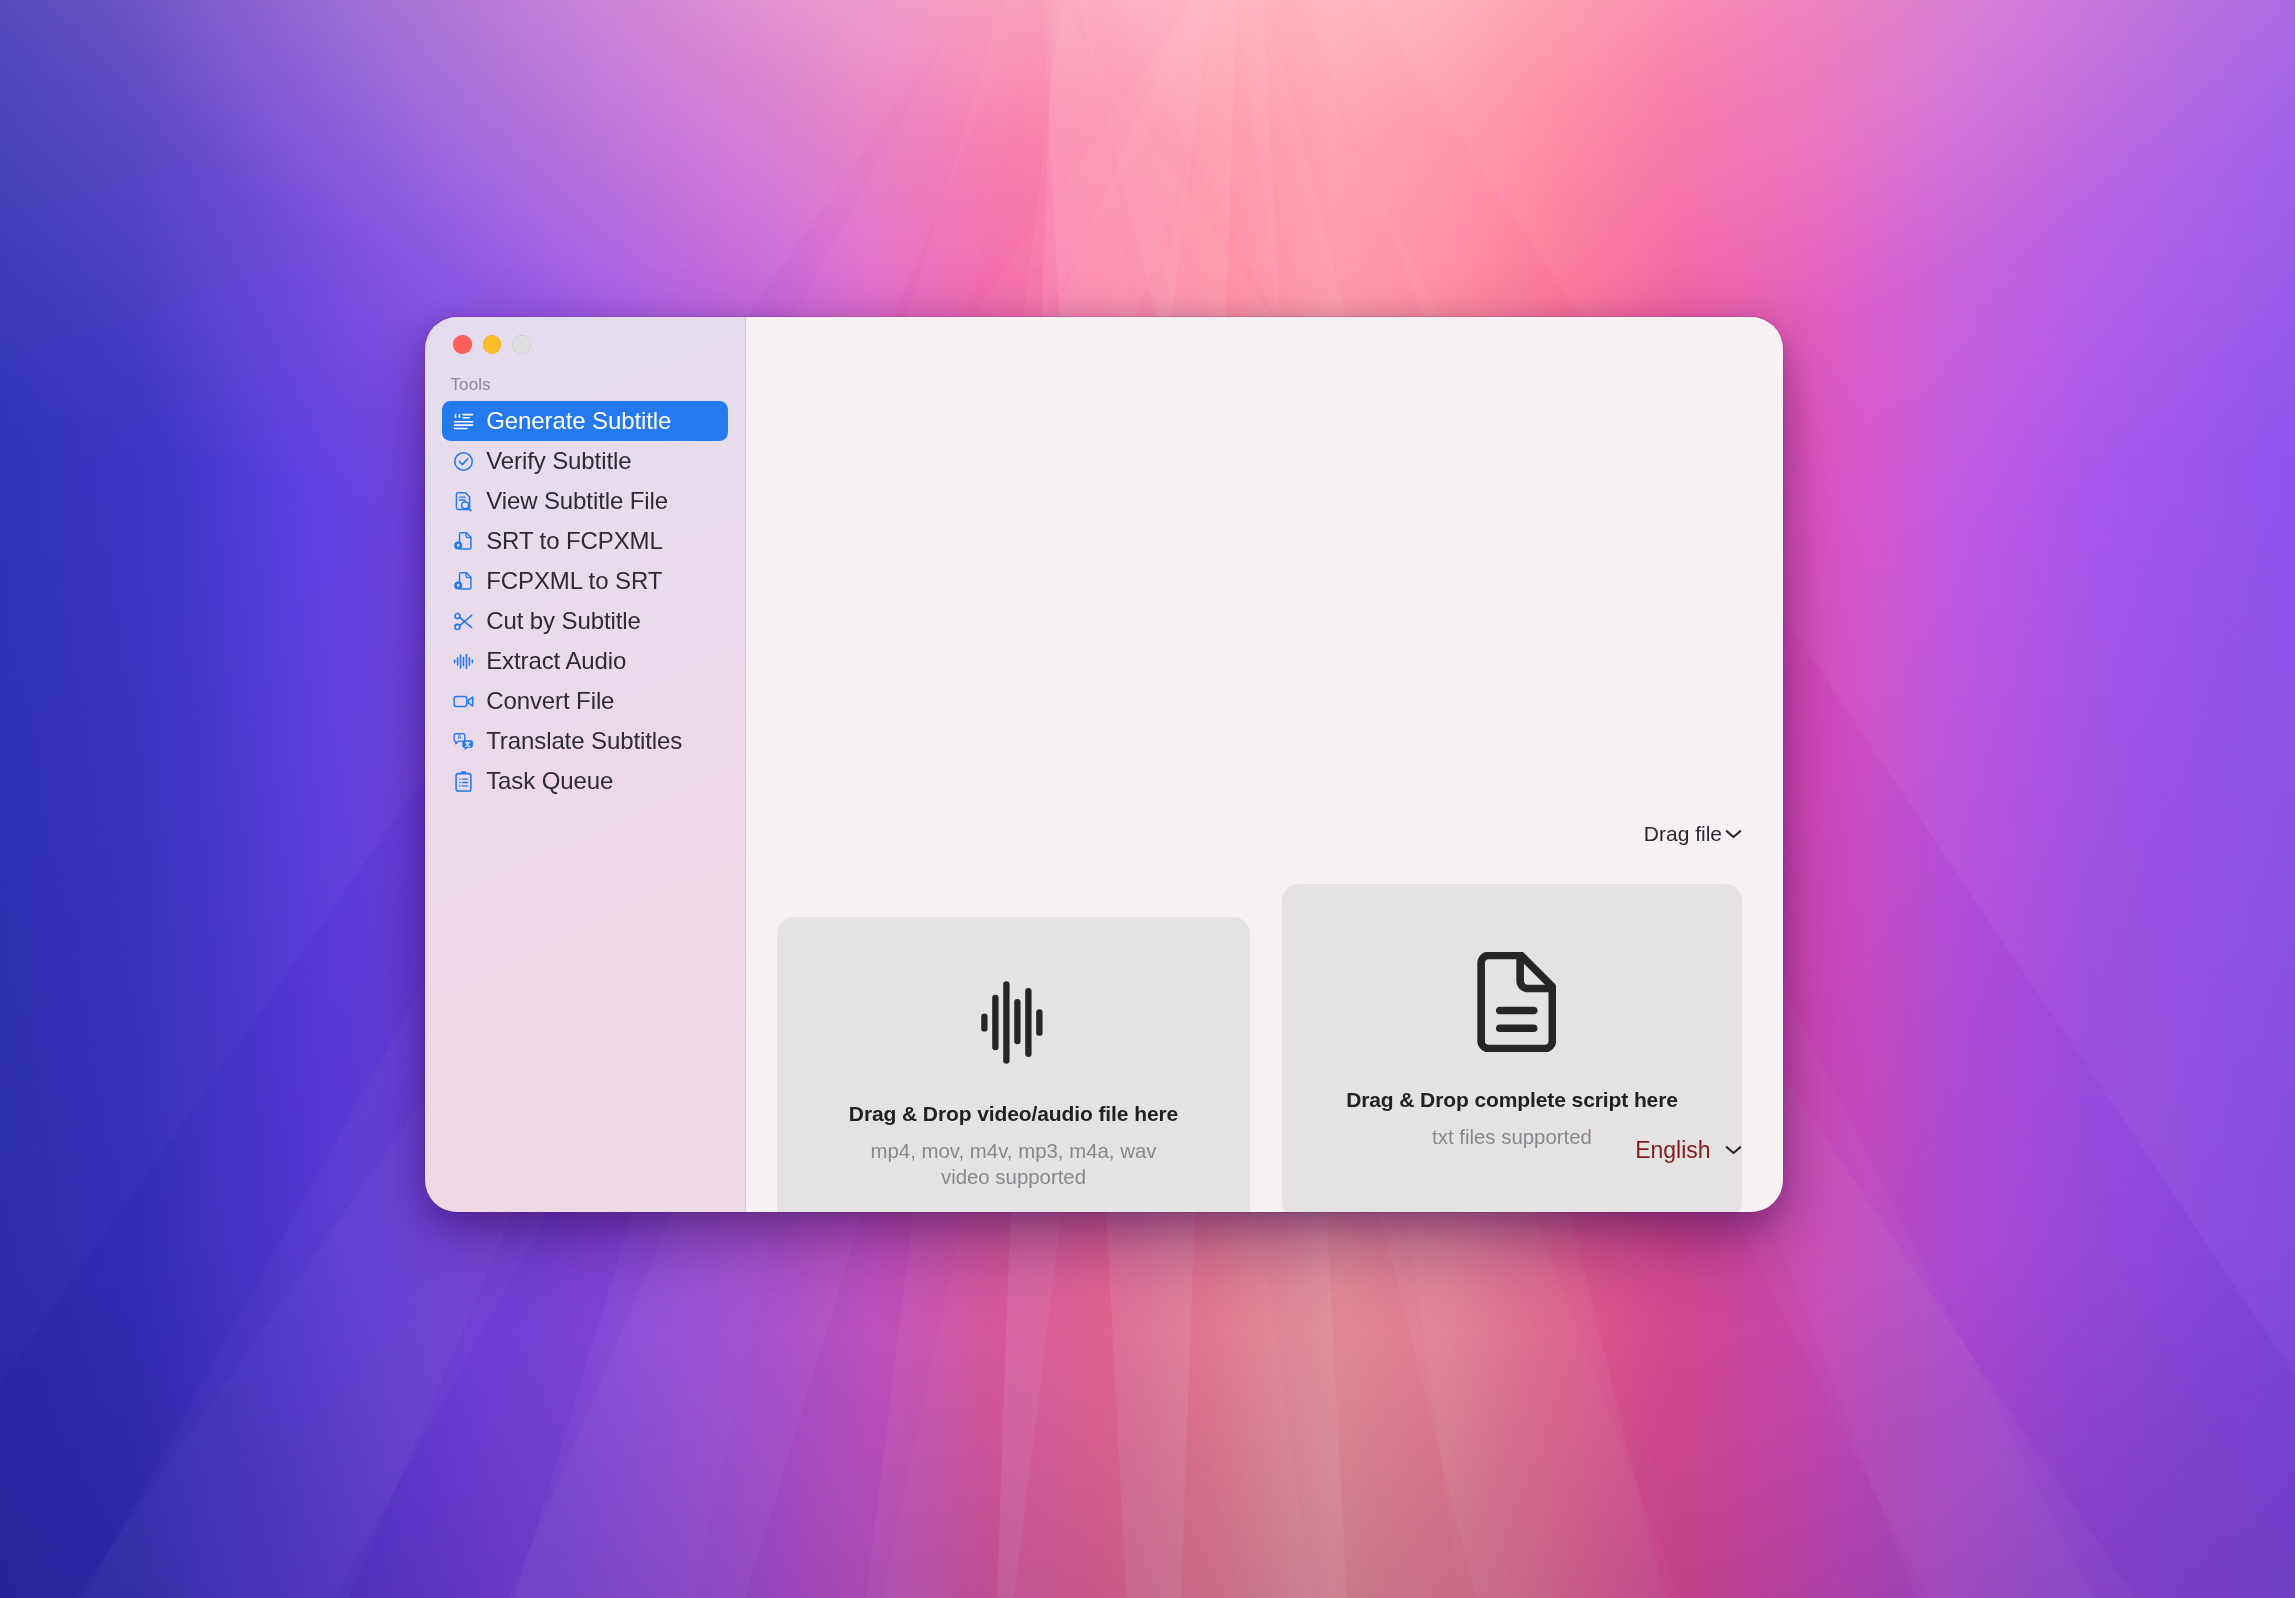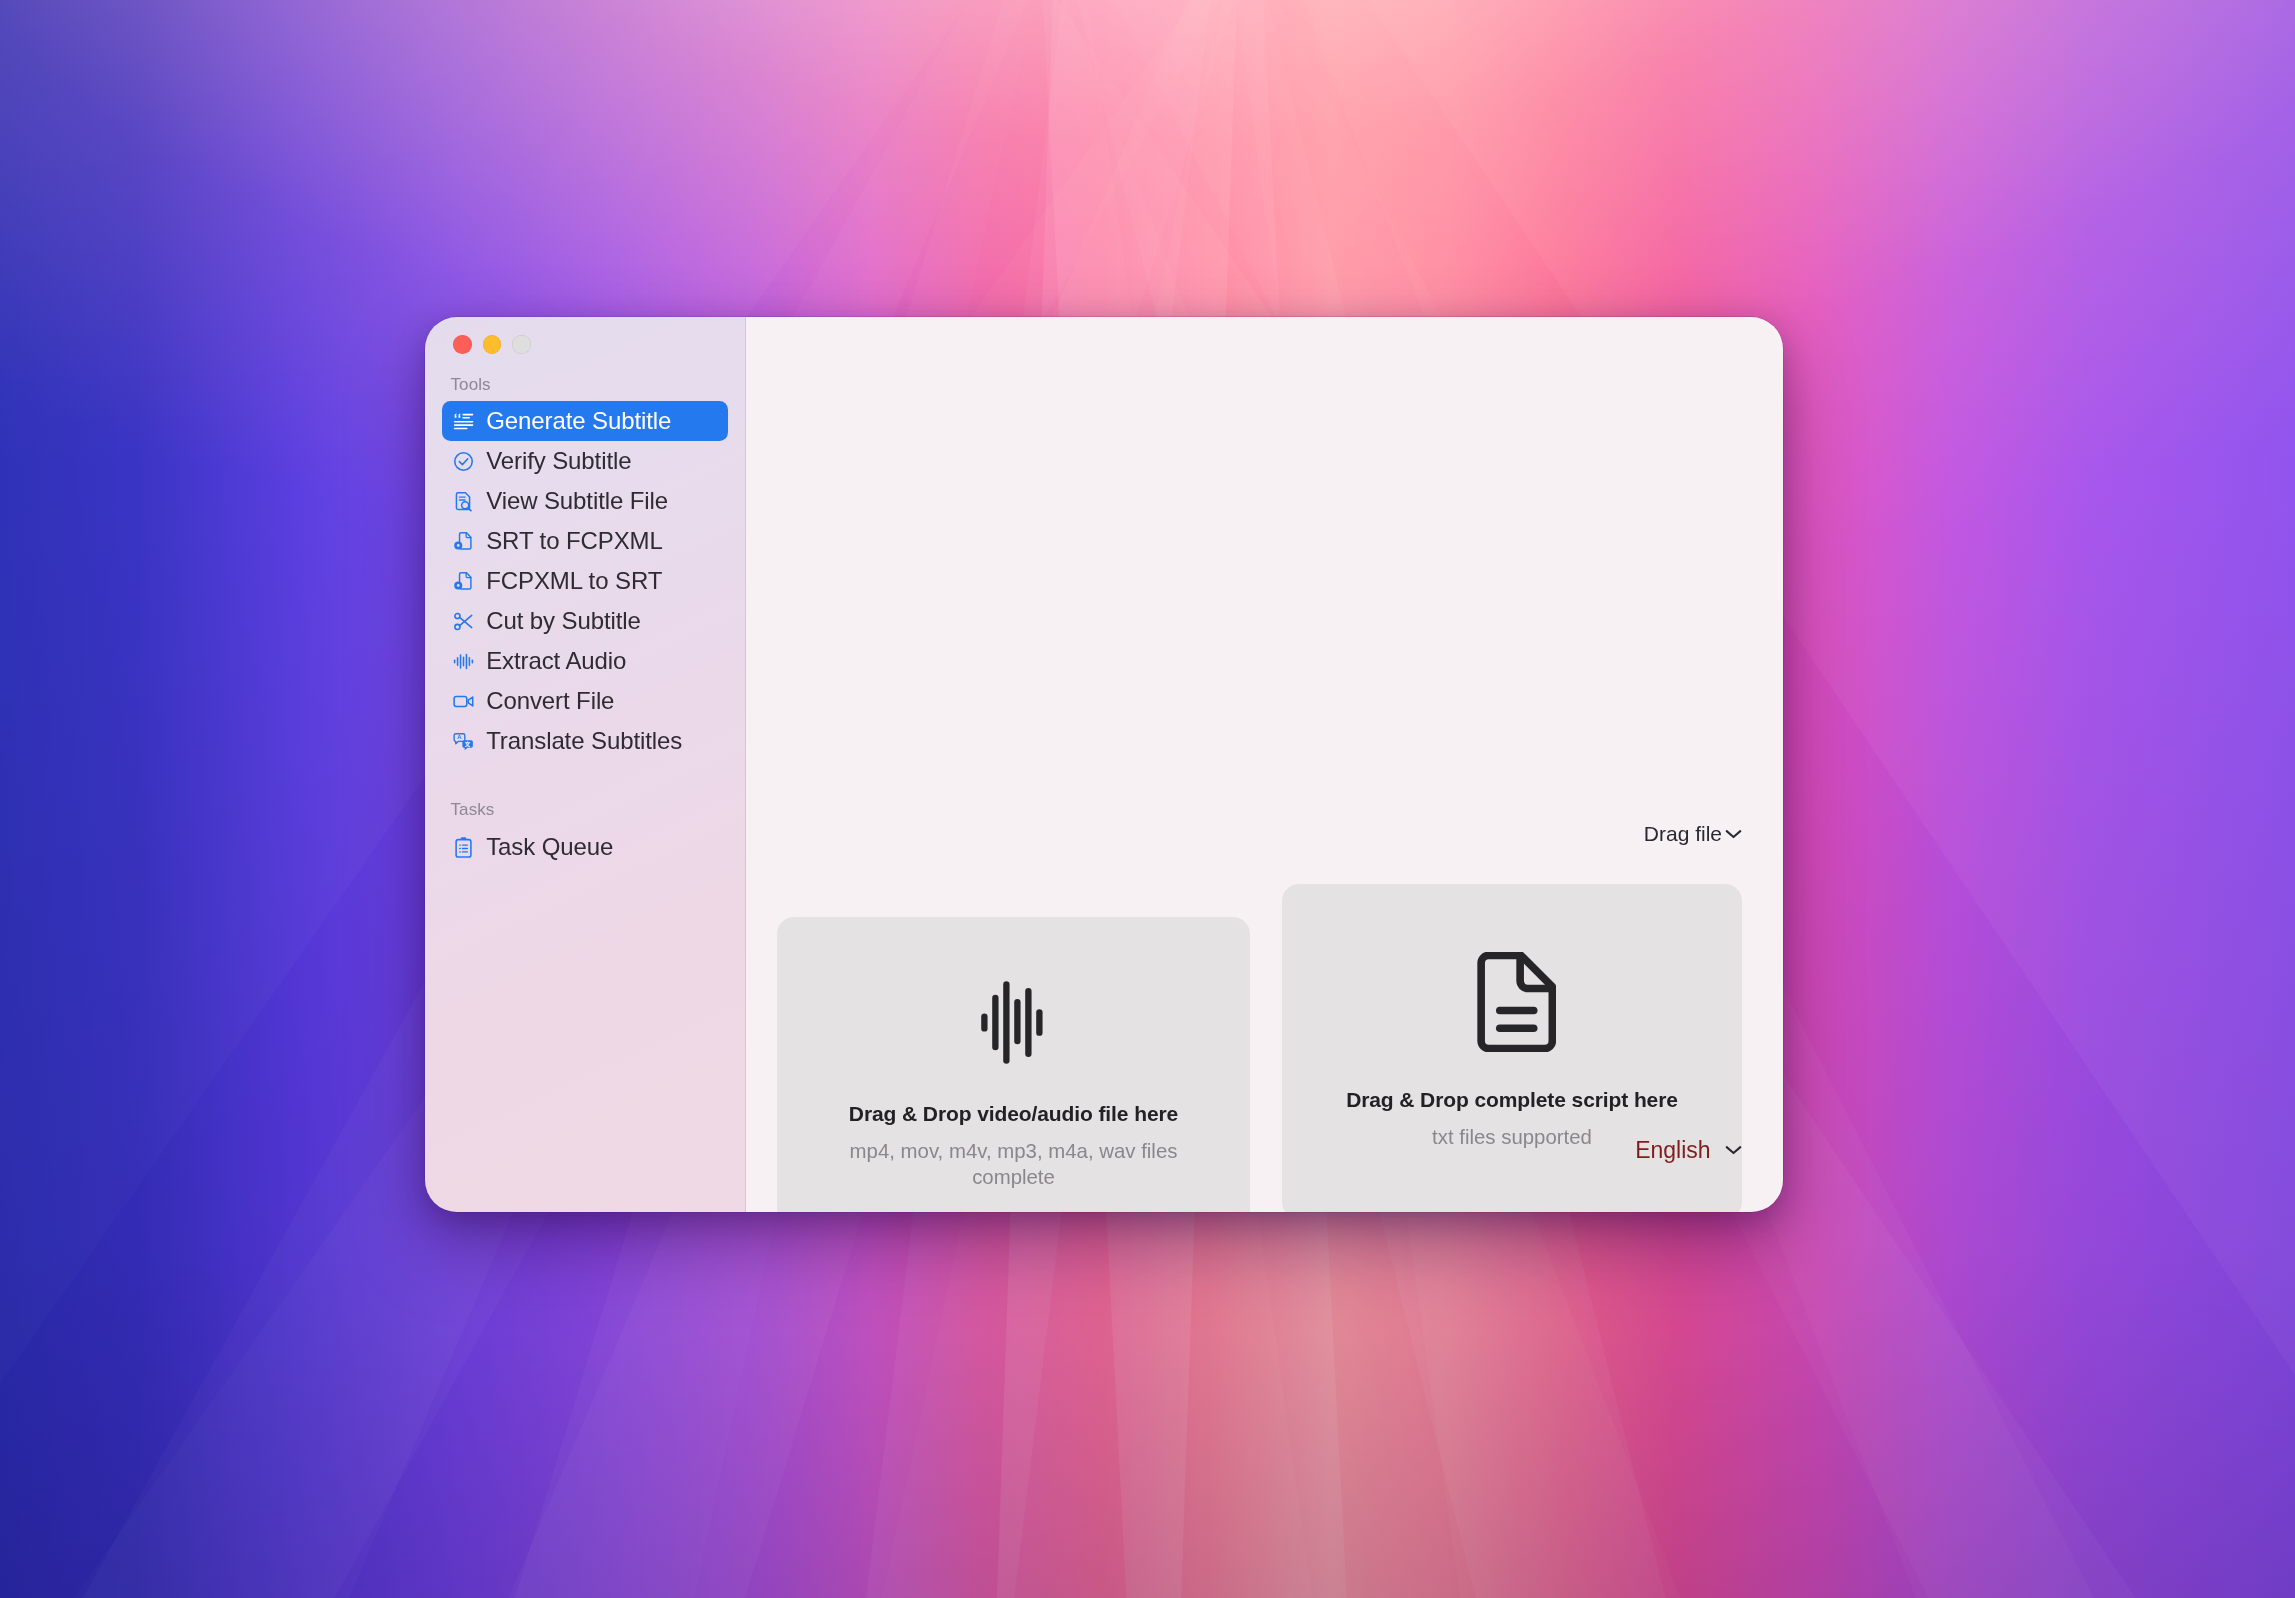--- a/index.html
+++ b/index.html
@@ -400,21 +400,20 @@
                   <line x1="19" y1="14.4" x2="19" y2="15.6"></line>
                   <path d="M20.6 15.6c-.4 2.1-2 3.8-4.1 4.5"></path>
                   <path d="M17.6 15.9c.3 2.1 1.9 3.7 4.1 4.4"></path>
                 </g>
               </svg>
             </span>
             <span class="nav-label">Translate Subtitles</span>
           </div>
         </div>
 
-      <div class="section-label tasks">Tasks</div>
 
       <div id="tasks-list">
           <div class="nav-item">
             <span class="nav-icon">
               <svg viewBox="0 0 28 28" fill="none" xmlns="http://www.w3.org/2000/svg">
                 <rect x="5" y="4.4" width="18" height="21.2" rx="2.6" stroke="currentColor" stroke-width="1.9"></rect>
                 <path d="M10.6 4.4V3.2c0-.9.7-1.6 1.6-1.6h3.6c.9 0 1.6.7 1.6 1.6v1.2z" fill="currentColor"></path>
                 <g stroke="currentColor" stroke-width="1.6" stroke-linecap="round">
                   <line x1="9.4" y1="11" x2="10.1" y2="11"></line>
                   <line x1="12.6" y1="11" x2="18.8" y2="11"></line>
@@ -450,21 +449,21 @@
                 <line x1="4" y1="44" x2="4" y2="58"></line>
                 <line x1="17" y1="22" x2="17" y2="80"></line>
                 <line x1="30" y1="6" x2="30" y2="96"></line>
                 <line x1="43" y1="27" x2="43" y2="73"></line>
                 <line x1="56" y1="14" x2="56" y2="88"></line>
                 <line x1="69" y1="39" x2="69" y2="63"></line>
               </g>
             </svg>
           </span>
           <div class="dz-title">Drag &amp; Drop video/audio file here</div>
-          <div class="dz-sub">mp4, mov, m4v, mp3, m4a, wav files complete</div>
+          <div class="dz-sub">mp4, mov, m4v, mp3, m4a, wav video supported</div>
         </div>
 
         <div class="dropzone script">
           <span class="dz-icon">
             <svg width="87" height="100" viewBox="0 0 102 118" fill="none" xmlns="http://www.w3.org/2000/svg">
               <path d="M14 13 C14 8 18 4 23 4 H61 L98 41 V105 C98 110 94 114 89 114 H23 C18 114 14 110 14 105 Z" stroke="#262629" stroke-width="9" stroke-linejoin="round" fill="none"></path>
               <path d="M60 5 V34 C60 39 64 43 69 43 H97" stroke="#262629" stroke-width="9" stroke-linejoin="round" stroke-linecap="round" fill="none"></path>
               <line x1="36" y1="69" x2="76" y2="69" stroke="#262629" stroke-width="9" stroke-linecap="round"></line>
               <line x1="36" y1="90" x2="76" y2="90" stroke="#262629" stroke-width="9" stroke-linecap="round"></line>
             </svg>

